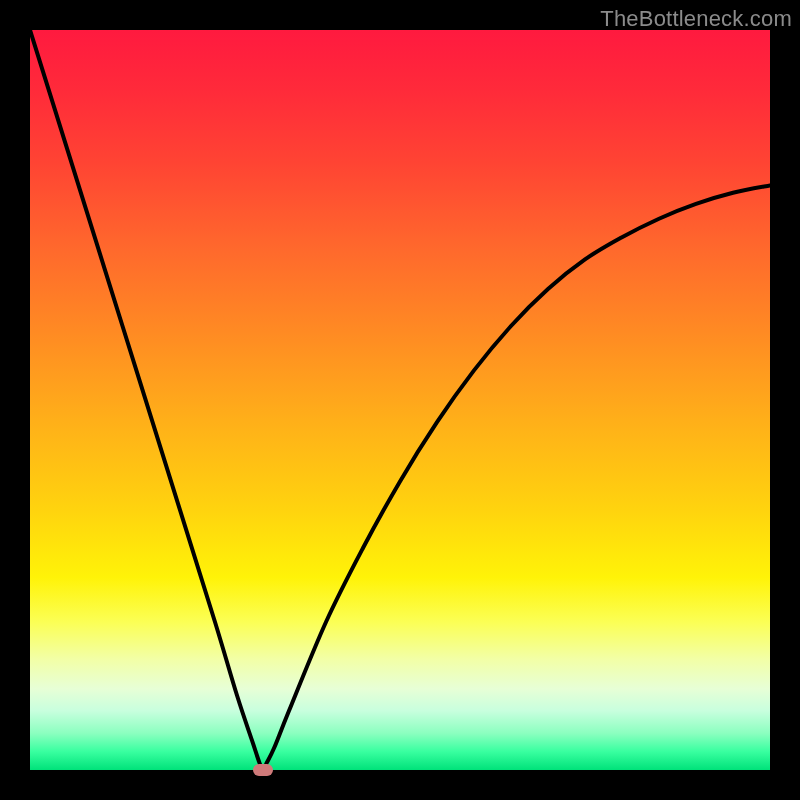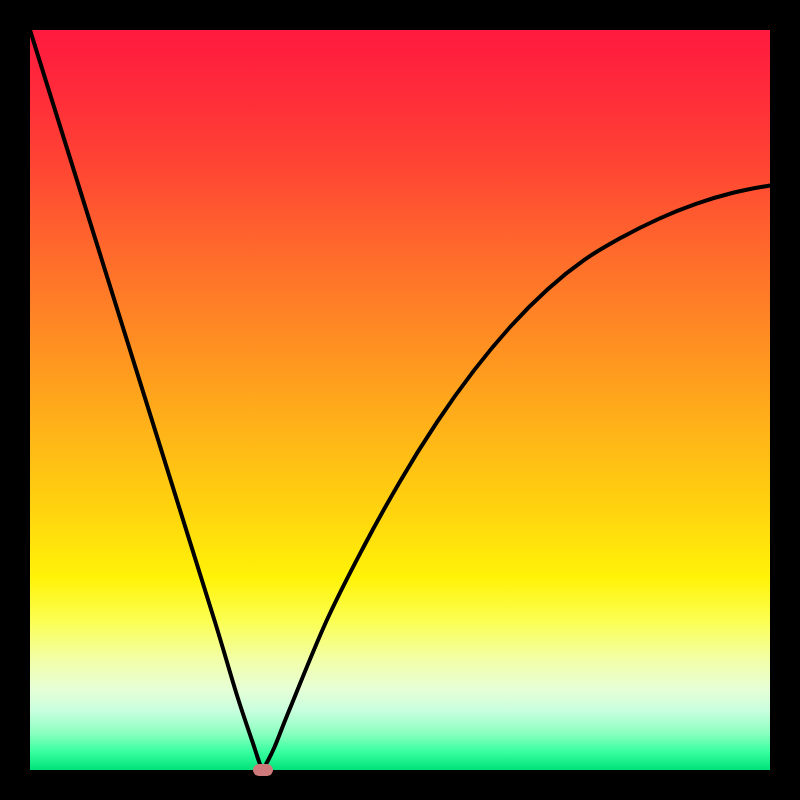--- a/index.html
+++ b/index.html
@@ -74,13 +74,14 @@
 </head>
 <body>
 
 <div class="frame">
   <div class="plot-area">
     <svg class="curve" viewBox="0 0 740 740" preserveAspectRatio="none">
       <path id="curve-path" d="M 0 0 C 6.2 19.7, 24.7 78.9, 37.0 118.4 C 49.3 157.9, 61.7 197.3, 74.0 236.8 C 86.3 276.3, 98.7 315.7, 111.0 355.2 C 123.3 394.7, 135.7 434.1, 148.0 473.6 C 160.3 513.1, 175.1 559.9, 185.0 592.0 C 194.9 624.1, 201.0 646.3, 207.2 666.0 C 213.4 685.7, 218.3 699.3, 222.0 710.4 C 225.7 721.5, 227.6 727.7, 229.4 732.6 C 231.3 737.5, 231.9 740.0, 233.1 740.0 C 234.3 740.0, 235.0 736.3, 236.8 732.6 C 238.7 728.9, 240.5 726.4, 244.2 717.8 C 247.9 709.2, 250.4 701.8, 259.0 680.8 C 267.6 659.8, 283.7 619.1, 296.0 592.0 C 308.3 564.9, 320.7 541.4, 333.0 518.0 C 345.3 494.6, 357.7 472.4, 370.0 451.4 C 382.3 430.4, 394.7 410.7, 407.0 392.2 C 419.3 373.7, 431.7 356.4, 444.0 340.4 C 456.3 324.4, 468.7 309.6, 481.0 296.0 C 493.3 282.4, 505.7 270.1, 518.0 259.0 C 530.3 247.9, 542.7 238.0, 555.0 229.4 C 567.3 220.8, 579.7 214.0, 592.0 207.2 C 604.3 200.4, 616.7 194.3, 629.0 188.7 C 641.3 183.2, 653.7 178.2, 666.0 173.9 C 678.3 169.6, 690.7 165.9, 703.0 162.8 C 715.3 159.7, 733.8 156.6, 740.0 155.4"></path>
     </svg>
     <div class="marker" id="min-marker" style="left: 233.1px; top: 740px;"></div>
   </div>
+  <div class="watermark">TheBottleneck.com</div>
 </div>
 
 </body></html>

